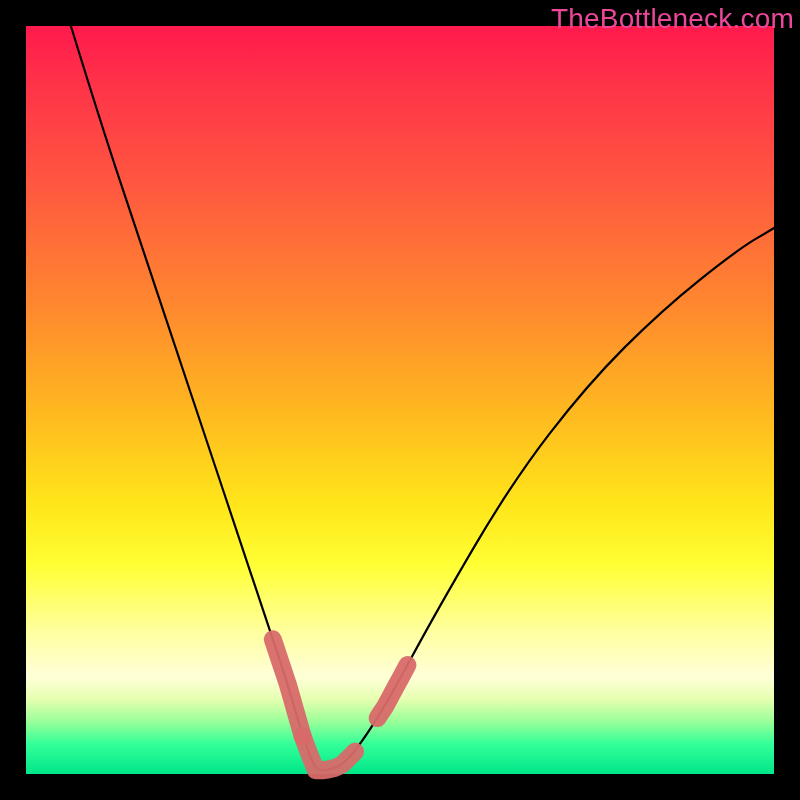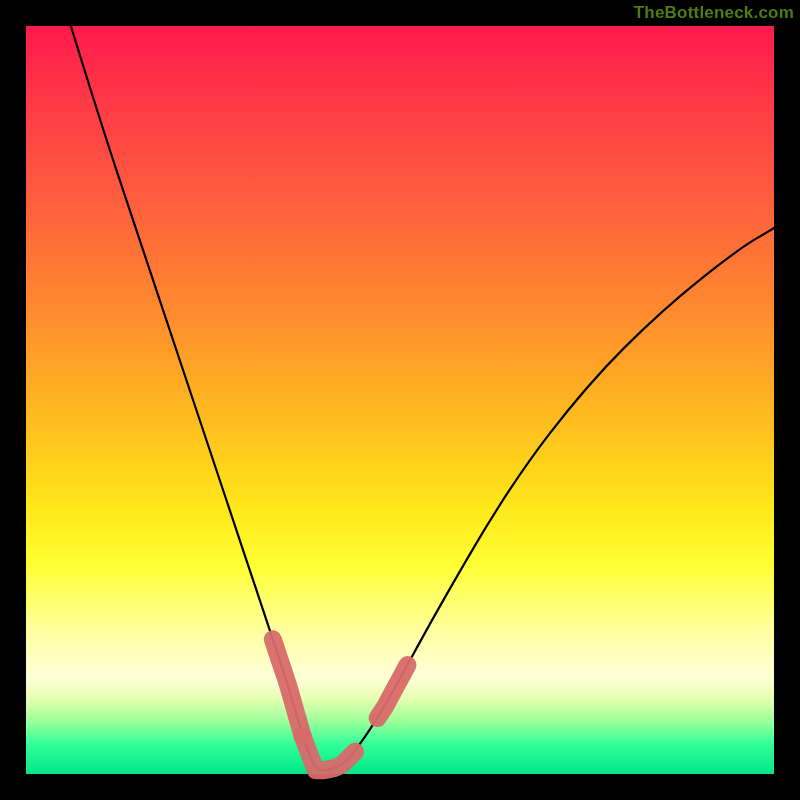--- a/index.html
+++ b/index.html
@@ -31,24 +31,24 @@
       #e6ffb0 90%,
       #99ff99 93%,
       #33ff99 96%,
       #00e68a 100%
     );
   }
   .watermark {
     position: absolute;
     right: 6px;
     top: 3px;
-    color: #4d7c0f;
-    font-size: 17px;
+    color: #ec4899;
+    font-size: 28px;
     letter-spacing: 0.2px;
-    font-weight: 700;
+    font-weight: 400;
     user-select: none;
   }
   svg.curve {
     position: absolute;
     left: 0;
     top: 0;
     width: 748px;
     height: 748px;
     overflow: visible;
   }

